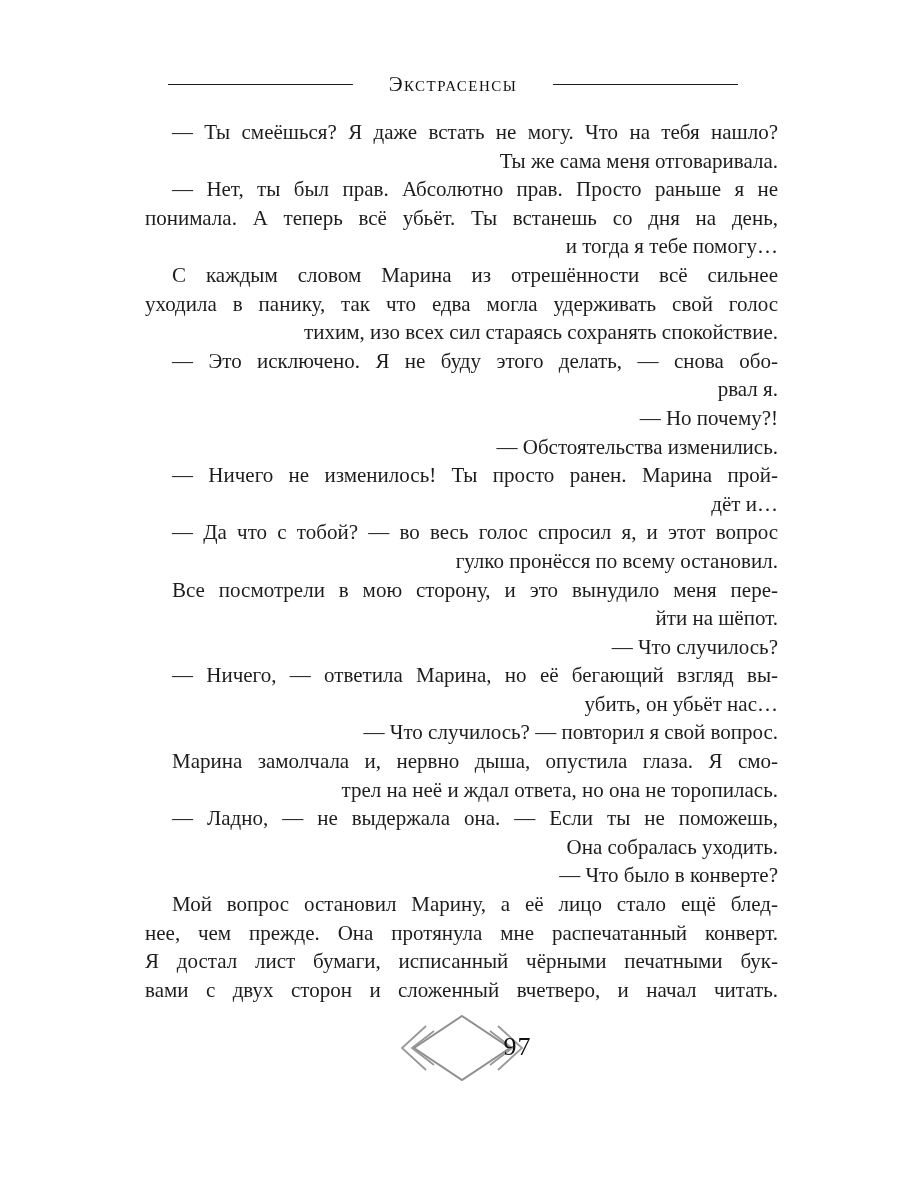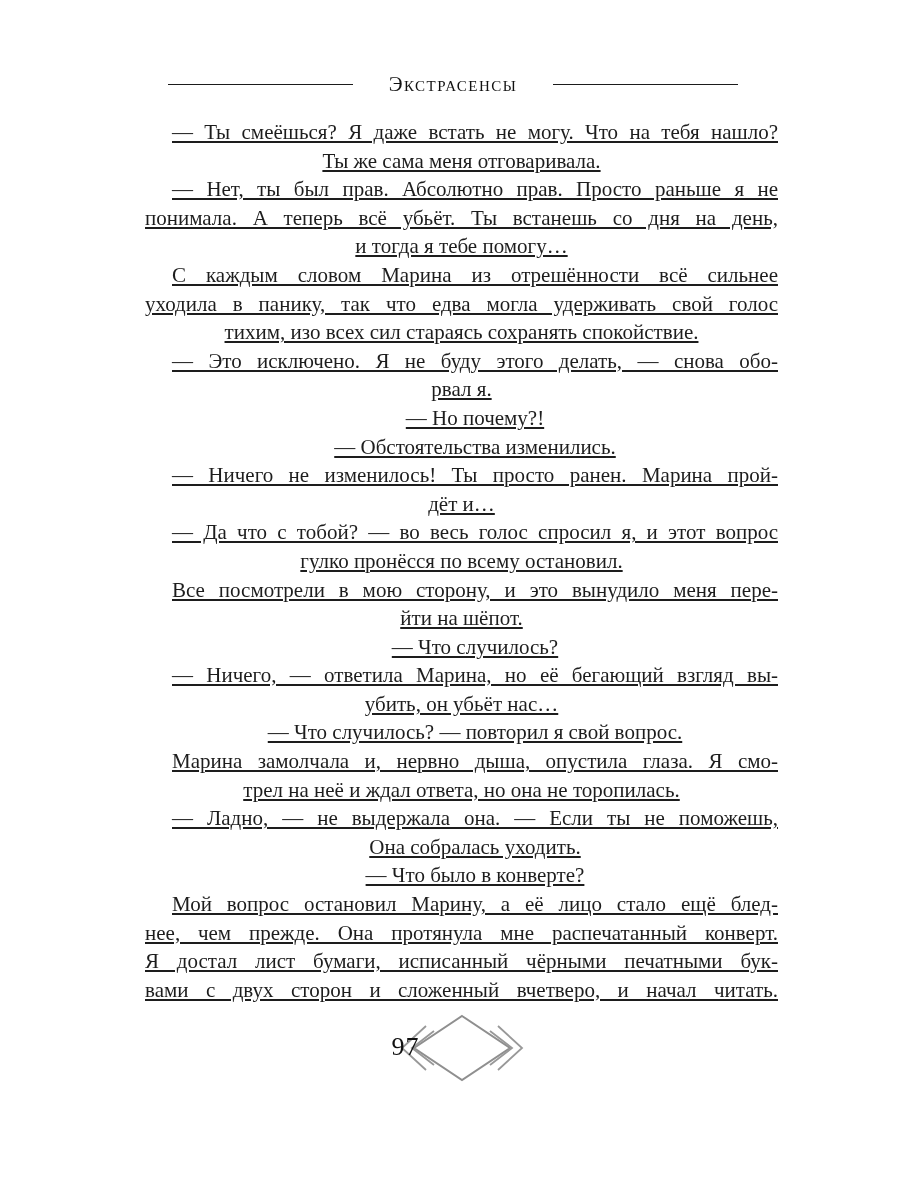--- a/index.html
+++ b/index.html
@@ -35,24 +35,23 @@
     letter-spacing: 1.5px;
     color: #111111;
     white-space: nowrap;
   }
   
   .body-text {
     margin: 21px 0 0 145px;
     width: 633px;
     font-size: 21px;
     line-height: 28.6px;
-    text-decoration: underline;
   }
   .line {
-    text-align: center;
+    text-align: right;
   }
   .line.just {
     text-align: justify;
     text-align-last: justify;
   }
   .line.first {
     text-indent: 27px;
   }
   
   .footer {
@@ -70,21 +69,21 @@
     position: absolute;
     left: 0;
     top: 0;
   }
   .pagenum {
     position: absolute;
     left: 0;
     right: 0;
     top: 50%;
     transform: translateY(-52%);
-    text-align: left;
+    text-align: right;
     font-size: 26px;
     color: #111111;
     letter-spacing: 1px;
   }
 </style>
 </head>
 <body>
 
 <div class="page">
 

